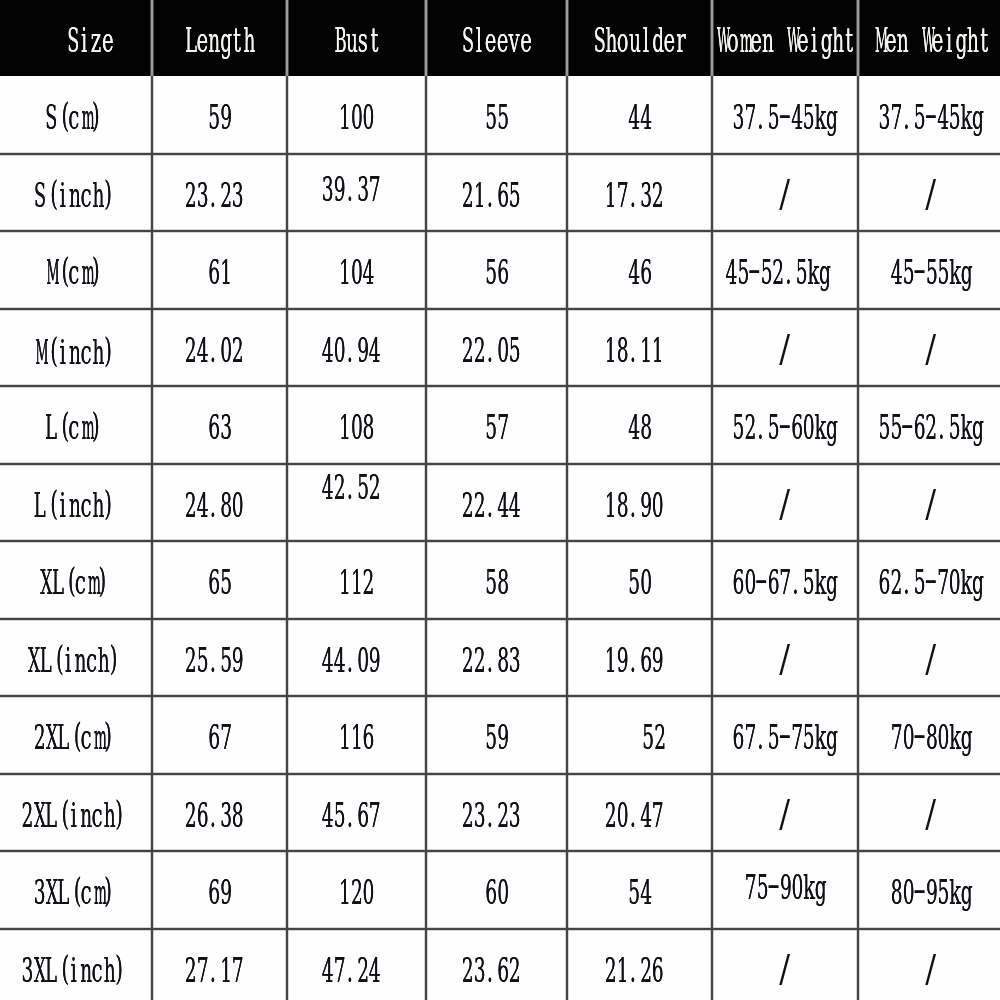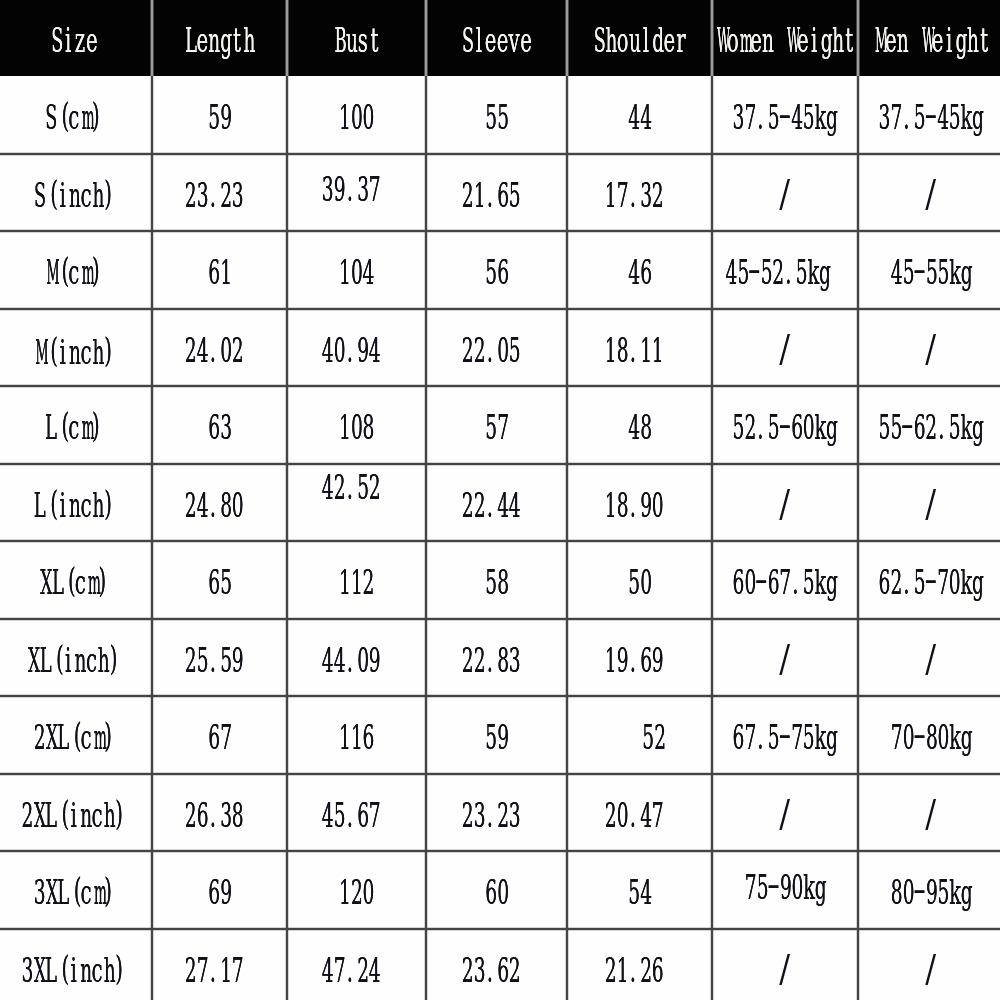--- a/index.html
+++ b/index.html
@@ -26,21 +26,21 @@
   .head .tx{color:#f6f4f0;text-shadow:0 0 0.7px #f6f4f0;transform:scaleX(0.60) translateY(2px) translateZ(0);}
   .nudge-l .tx{margin-right:11.7px;}
   .nudge-s .tx{margin-right:4px;}
 </style>
 </head>
 <body>
 
 <div id="chart">
   <div class="hdr-band"></div>
   <div class="thead">
-    <div class="cell head" style="left:0px;top:0;width:148px;height:76px">
+    <div class="cell head" style="left:16px;top:0;width:148px;height:76px">
         <span class="tx"><i style="transform: scaleX(0.8884);">S</i><i>i</i><i>z</i><i style="transform: scaleX(0.9987);">e</i></span>
       </div>
     <div class="cell head" style="left:152px;top:0;width:135px;height:76px">
         <span class="tx"><i style="transform: scaleX(0.9106);">L</i><i style="transform: scaleX(0.9987);">e</i><i style="transform: scaleX(0.933);">n</i><i style="transform: scaleX(0.938);">g</i><i>t</i><i style="transform: scaleX(0.933);">h</i></span>
       </div>
     <div class="cell head" style="left:287px;top:0;width:139px;height:76px">
         <span class="tx"><i style="transform: scaleX(0.8395);">B</i><i style="transform: scaleX(0.933);">u</i><i>s</i><i>t</i></span>
       </div>
     <div class="cell head" style="left:426px;top:0;width:141px;height:76px">
         <span class="tx"><i style="transform: scaleX(0.8884);">S</i><i>l</i><i style="transform: scaleX(0.9987);">e</i><i style="transform: scaleX(0.9987);">e</i><i>v</i><i style="transform: scaleX(0.9987);">e</i></span>

